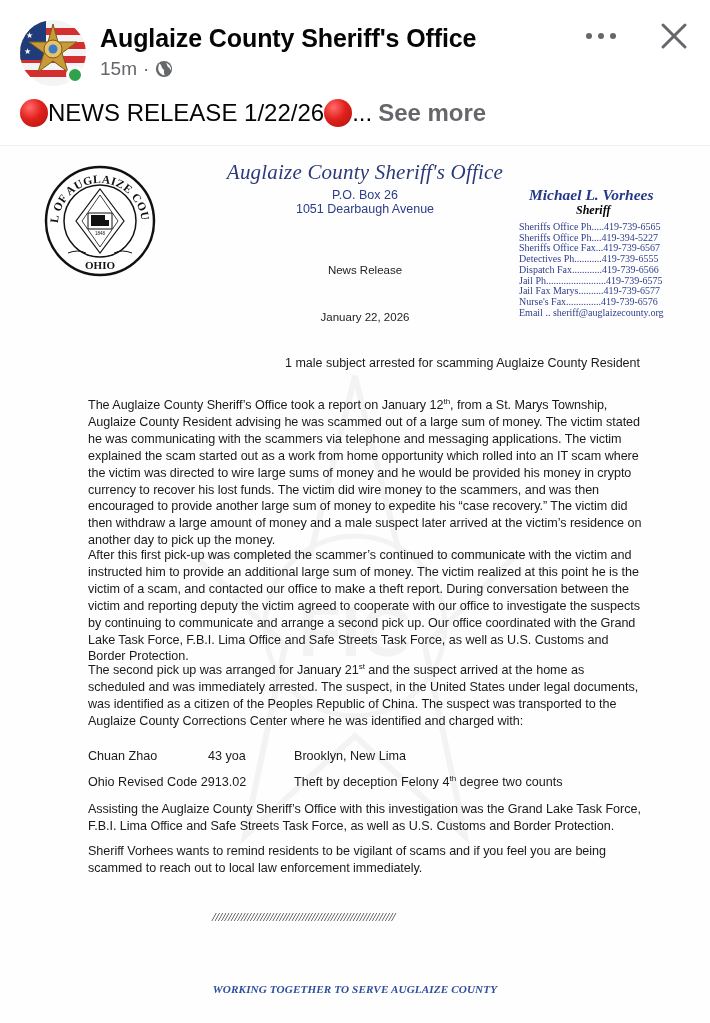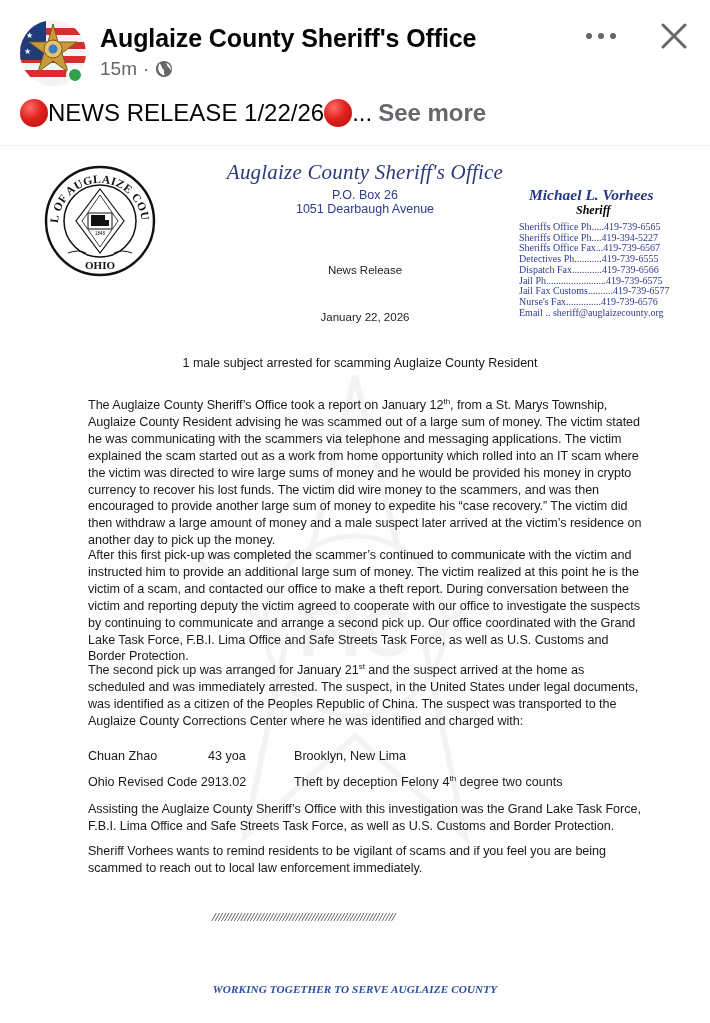--- a/index.html
+++ b/index.html
@@ -39,21 +39,21 @@
   .addr1 { margin-top: 3px; }
 
   .sheriff-block { position: absolute; left: 519px; top: 16px; width: 190px; }
   .sheriff-name { font-family: "Liberation Serif", serif; font-style: italic; font-weight: 700; font-size: 15.5px; color: #24378a; text-align: left; padding-left: 10px; margin-top: 24px; }
   .sheriff-title { font-family: "Liberation Serif", serif; font-style: italic; font-weight: 700; font-size: 12px; color: #000000; padding-left: 57px; margin-top: -1px; }
   .contacts { margin-top: 4px; font-family: "Liberation Serif", serif; font-size: 10px; color: #2e3e8c; line-height: 10.7px; }
   .contacts .row { white-space: nowrap; }
 
   .news-release { position: absolute; left: 200px; top: 118px; width: 330px; text-align: center; font-size: 11.5px; color: #222; }
   .doc-date { position: absolute; left: 200px; top: 165px; width: 330px; text-align: center; font-size: 11.5px; color: #222; }
-  .doc-headline { position: absolute; left: 80px; top: 210px; width: 560px; text-align: center; font-size: 12.5px; color: #1a1a1a; }
+  .doc-headline { position: absolute; left: 80px; top: 210px; width: 560px; text-align: right; font-size: 12.5px; color: #1a1a1a; }
 
   .body-text { position: absolute; left: 88px; width: 556px; font-size: 12.6px; line-height: 16.9px; color: #1a1a1a; letter-spacing: -0.05px; }
   .p1 { top: 251px; }
   .p2 { top: 401px; }
   .p3 { top: 516px; }
   .charge-row { position: absolute; left: 88px; font-size: 12.6px; color: #1a1a1a; }
   .cr1 { top: 603px; }
   .cr2 { top: 629px; }
   .col-a { position: absolute; left: 0; white-space: nowrap; }
   .col-b { position: absolute; left: 120px; white-space: nowrap; }
@@ -156,21 +156,21 @@
   <div class="sheriff-block">
     <div class="sheriff-name">Michael L. Vorhees</div>
     <div class="sheriff-title">Sheriff</div>
     <div class="contacts">
       <div class="row"><span>Sheriffs Office Ph</span><span>.....</span><span>419-739-6565</span></div>
       <div class="row"><span>Sheriffs Office Ph</span><span>....</span><span>419-394-5227</span></div>
       <div class="row"><span>Sheriffs Office Fax</span><span>...</span><span>419-739-6567</span></div>
       <div class="row"><span>Detectives Ph</span><span>...........</span><span>419-739-6555</span></div>
       <div class="row"><span>Dispatch Fax</span><span>............</span><span>419-739-6566</span></div>
       <div class="row"><span>Jail Ph</span><span>........................</span><span>419-739-6575</span></div>
-      <div class="row"><span>Jail Fax Customs</span><span>..........</span><span>419-739-6577</span></div>
+      <div class="row"><span>Jail Fax Marys</span><span>..........</span><span>419-739-6577</span></div>
       <div class="row"><span>Nurse's Fax</span><span>..............</span><span>419-739-6576</span></div>
       <div class="row"><span>Email</span><span> .. </span><span>sheriff@auglaizecounty.org</span></div>
     </div>
   </div>
 
   <div class="news-release">News Release</div>
   <div class="doc-date">January 22, 2026</div>
   <div class="doc-headline">1 male subject arrested for scamming Auglaize County Resident</div>
 
   <div class="body-text p1"><span>The Auglaize County Sheriff’s Office took a report on January 12</span><sup>th</sup><span>, from a St. Marys Township, Auglaize County Resident advising he was scammed out of a large sum of money. The victim stated he was communicating with the scammers via telephone and messaging applications. The victim explained the scam started out as a work from home opportunity which rolled into an IT scam where the victim was directed to wire large sums of money and he would be provided his money in crypto currency to recover his lost funds. The victim did wire money to the scammers, and was then encouraged to provide another large sum of money to expedite his “case recovery.” The victim did then withdraw a large amount of money and a male suspect later arrived at the victim’s residence on another day to pick up the money.</span></div>

